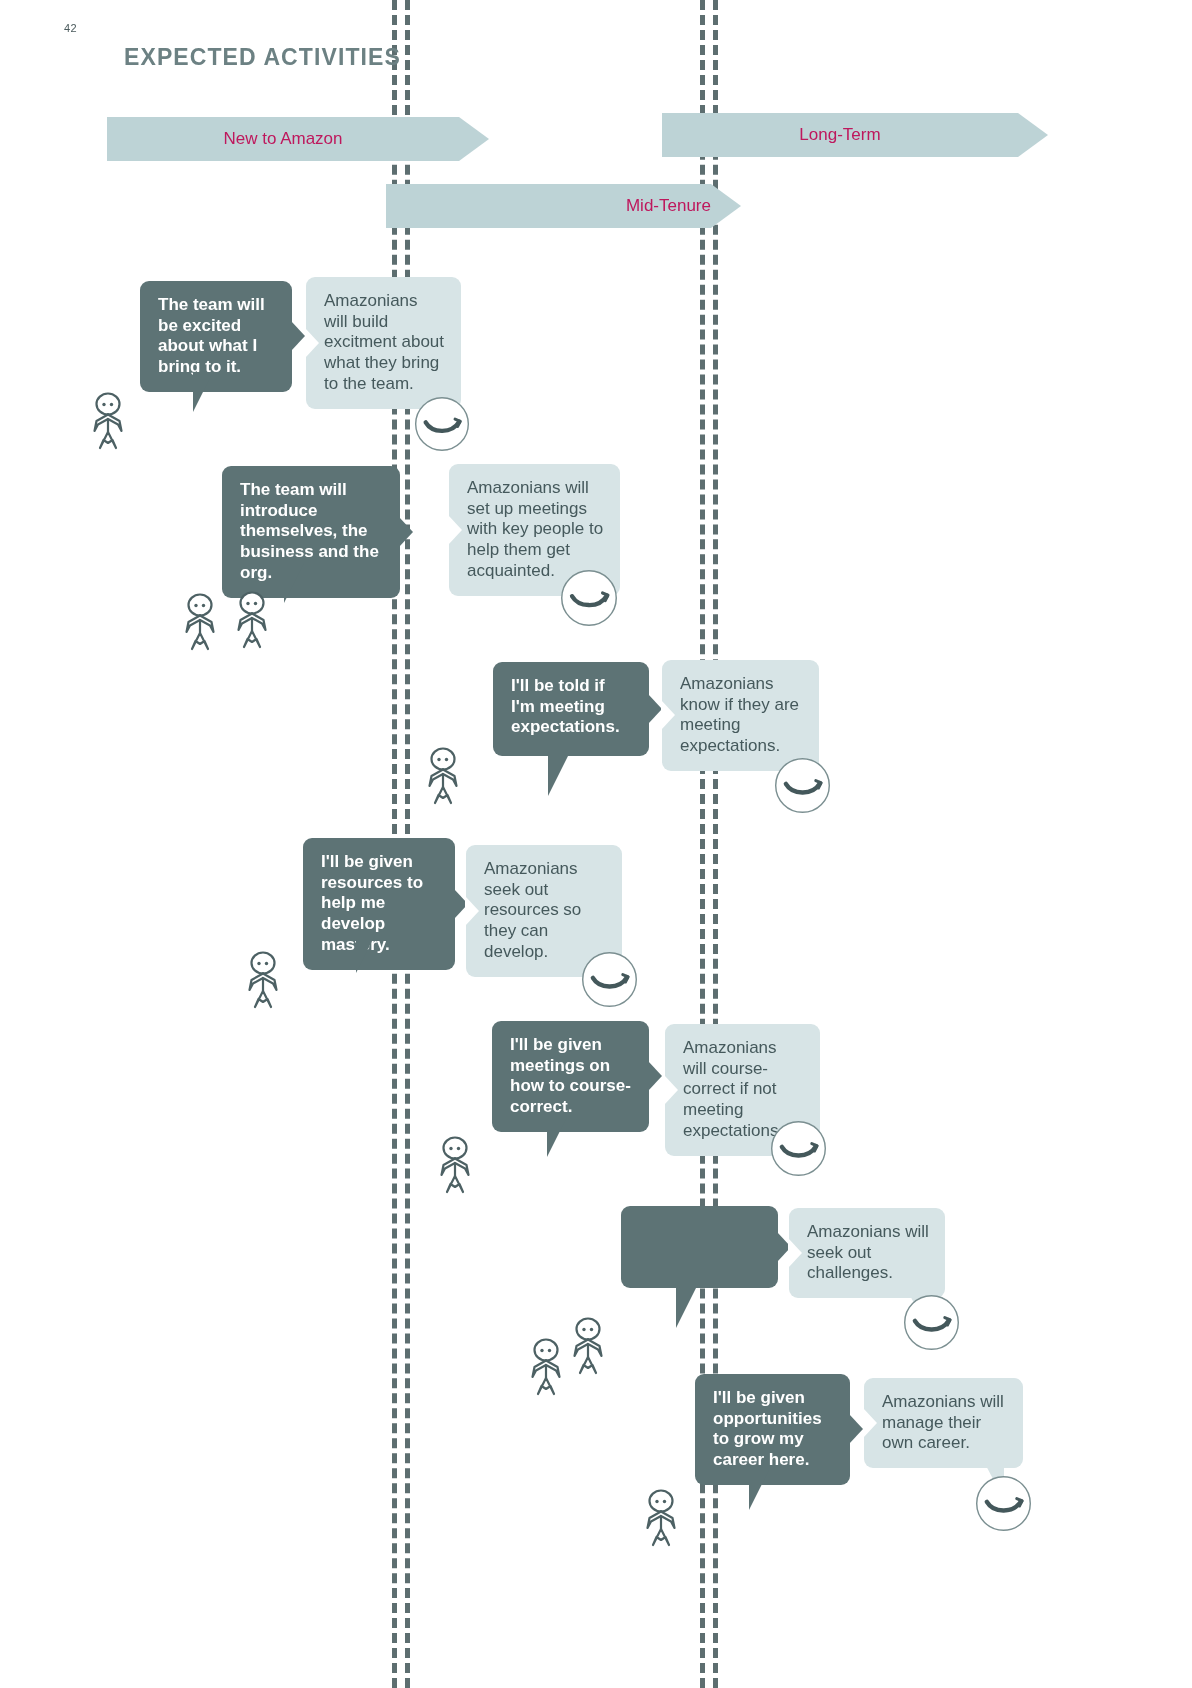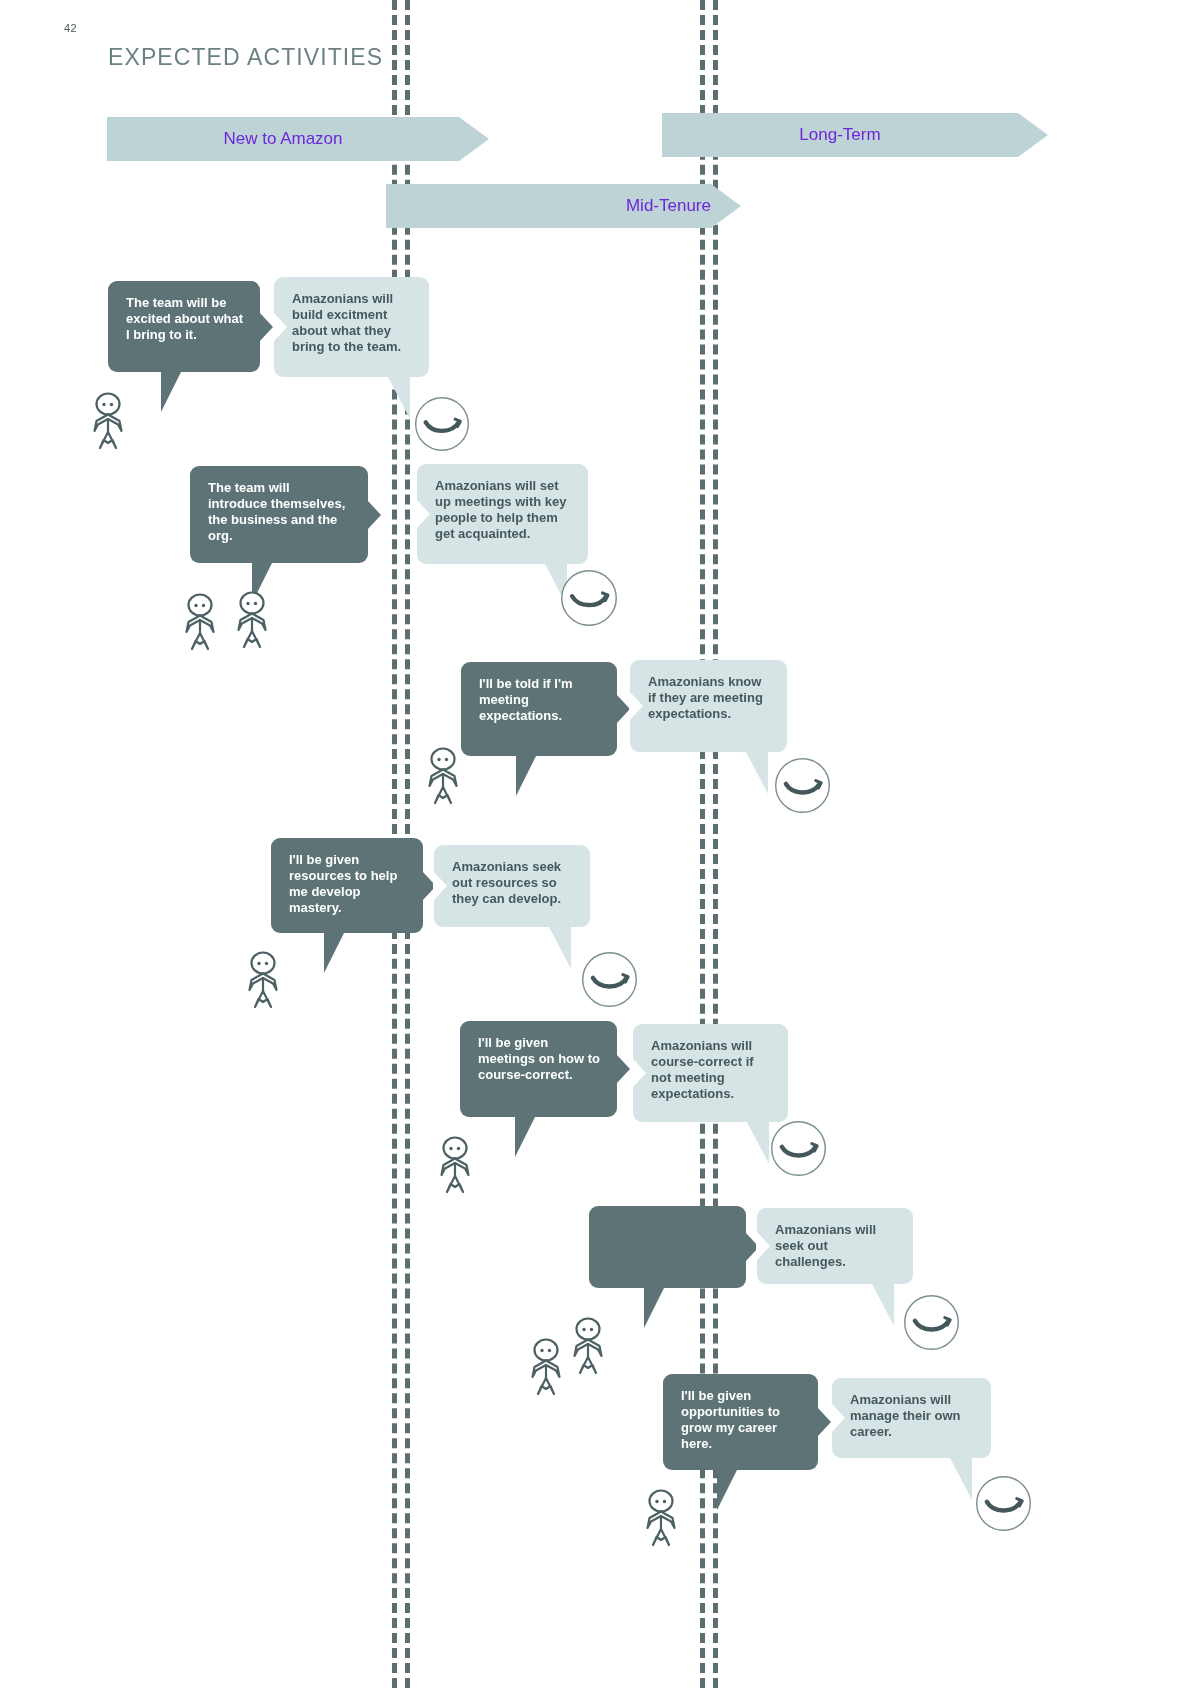--- a/index.html
+++ b/index.html
@@ -28,37 +28,37 @@
     left:64px;top:22px;
     font-size:11px;
     color:#4a5a5c;
     letter-spacing:.5px;
     z-index:5;
   }
 
   
   .page-title{
     position:absolute;
-    left:108px;top:44px;
+    left:124px;top:44px;
     font-size:23px;
-    font-weight:normal;
+    font-weight:bold;
     letter-spacing:1.1px;
     color:#6c8183;
     z-index:5;
   }
 
   
   .banner{
     position:absolute;
     height:44px;
     background:#bdd3d6;
     display:flex;
     align-items:center;
     justify-content:center;
-    color:#6d28d9;
+    color:#be185d;
     font-size:17px;
     z-index:4;
   }
   .banner .blabel{position:relative;z-index:2;}
   .banner.arrow::after{
     content:"";
     position:absolute;
     right:-30px;top:0;
     width:0;height:0;
     border-top:22px solid transparent;
@@ -67,32 +67,33 @@
   }
 
   
   .row{position:absolute;z-index:3;}
 
   .bubble{
     position:absolute;
     border-radius:9px;
     box-sizing:border-box;
     padding:14px 16px 14px 18px;
-    font-size:13px;
+    font-size:17px;
     font-weight:bold;
     line-height:1.22;
+    margin-left:32px;
   }
   .bubble.dark{
     background:#5d7375;
     color:#ffffff;
   }
   .bubble.light{
     background:#d7e4e6;
     color:#45595c;
-    font-weight:bold;
+    font-weight:normal;
   }
 
   
   .bubble.dark .notch{
     position:absolute;
     right:-13px;
     top:50%;
     margin-top:-15px;
     width:0;height:0;
     border-top:15px solid transparent;

